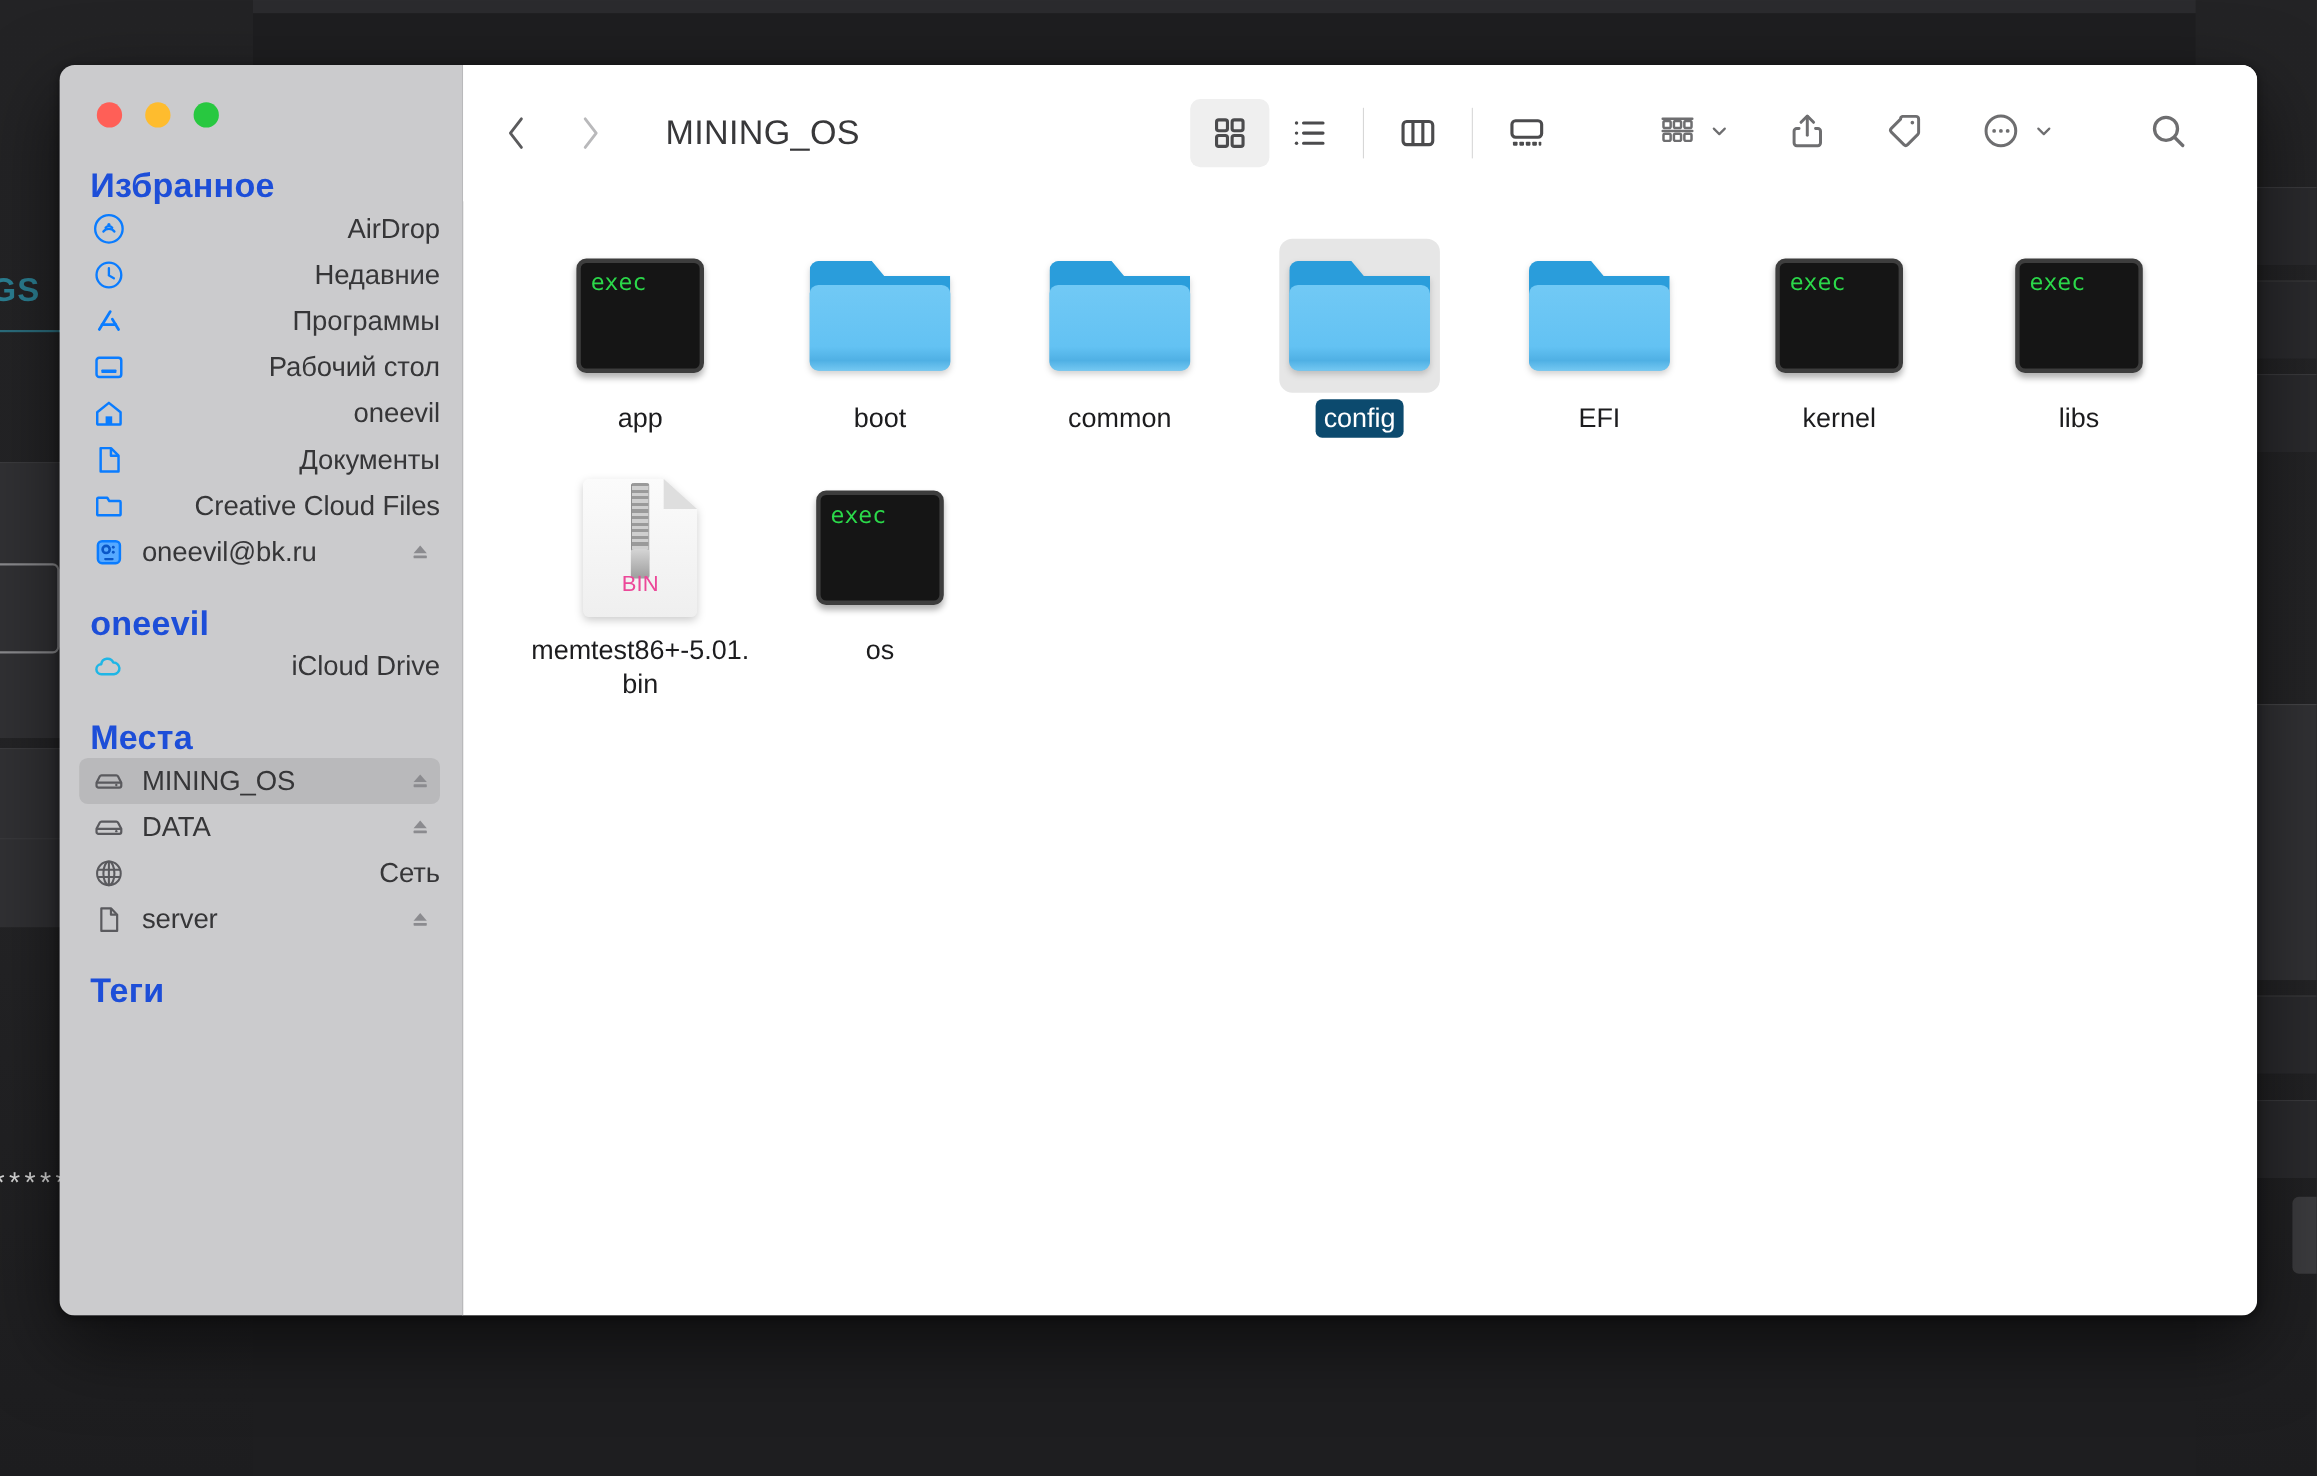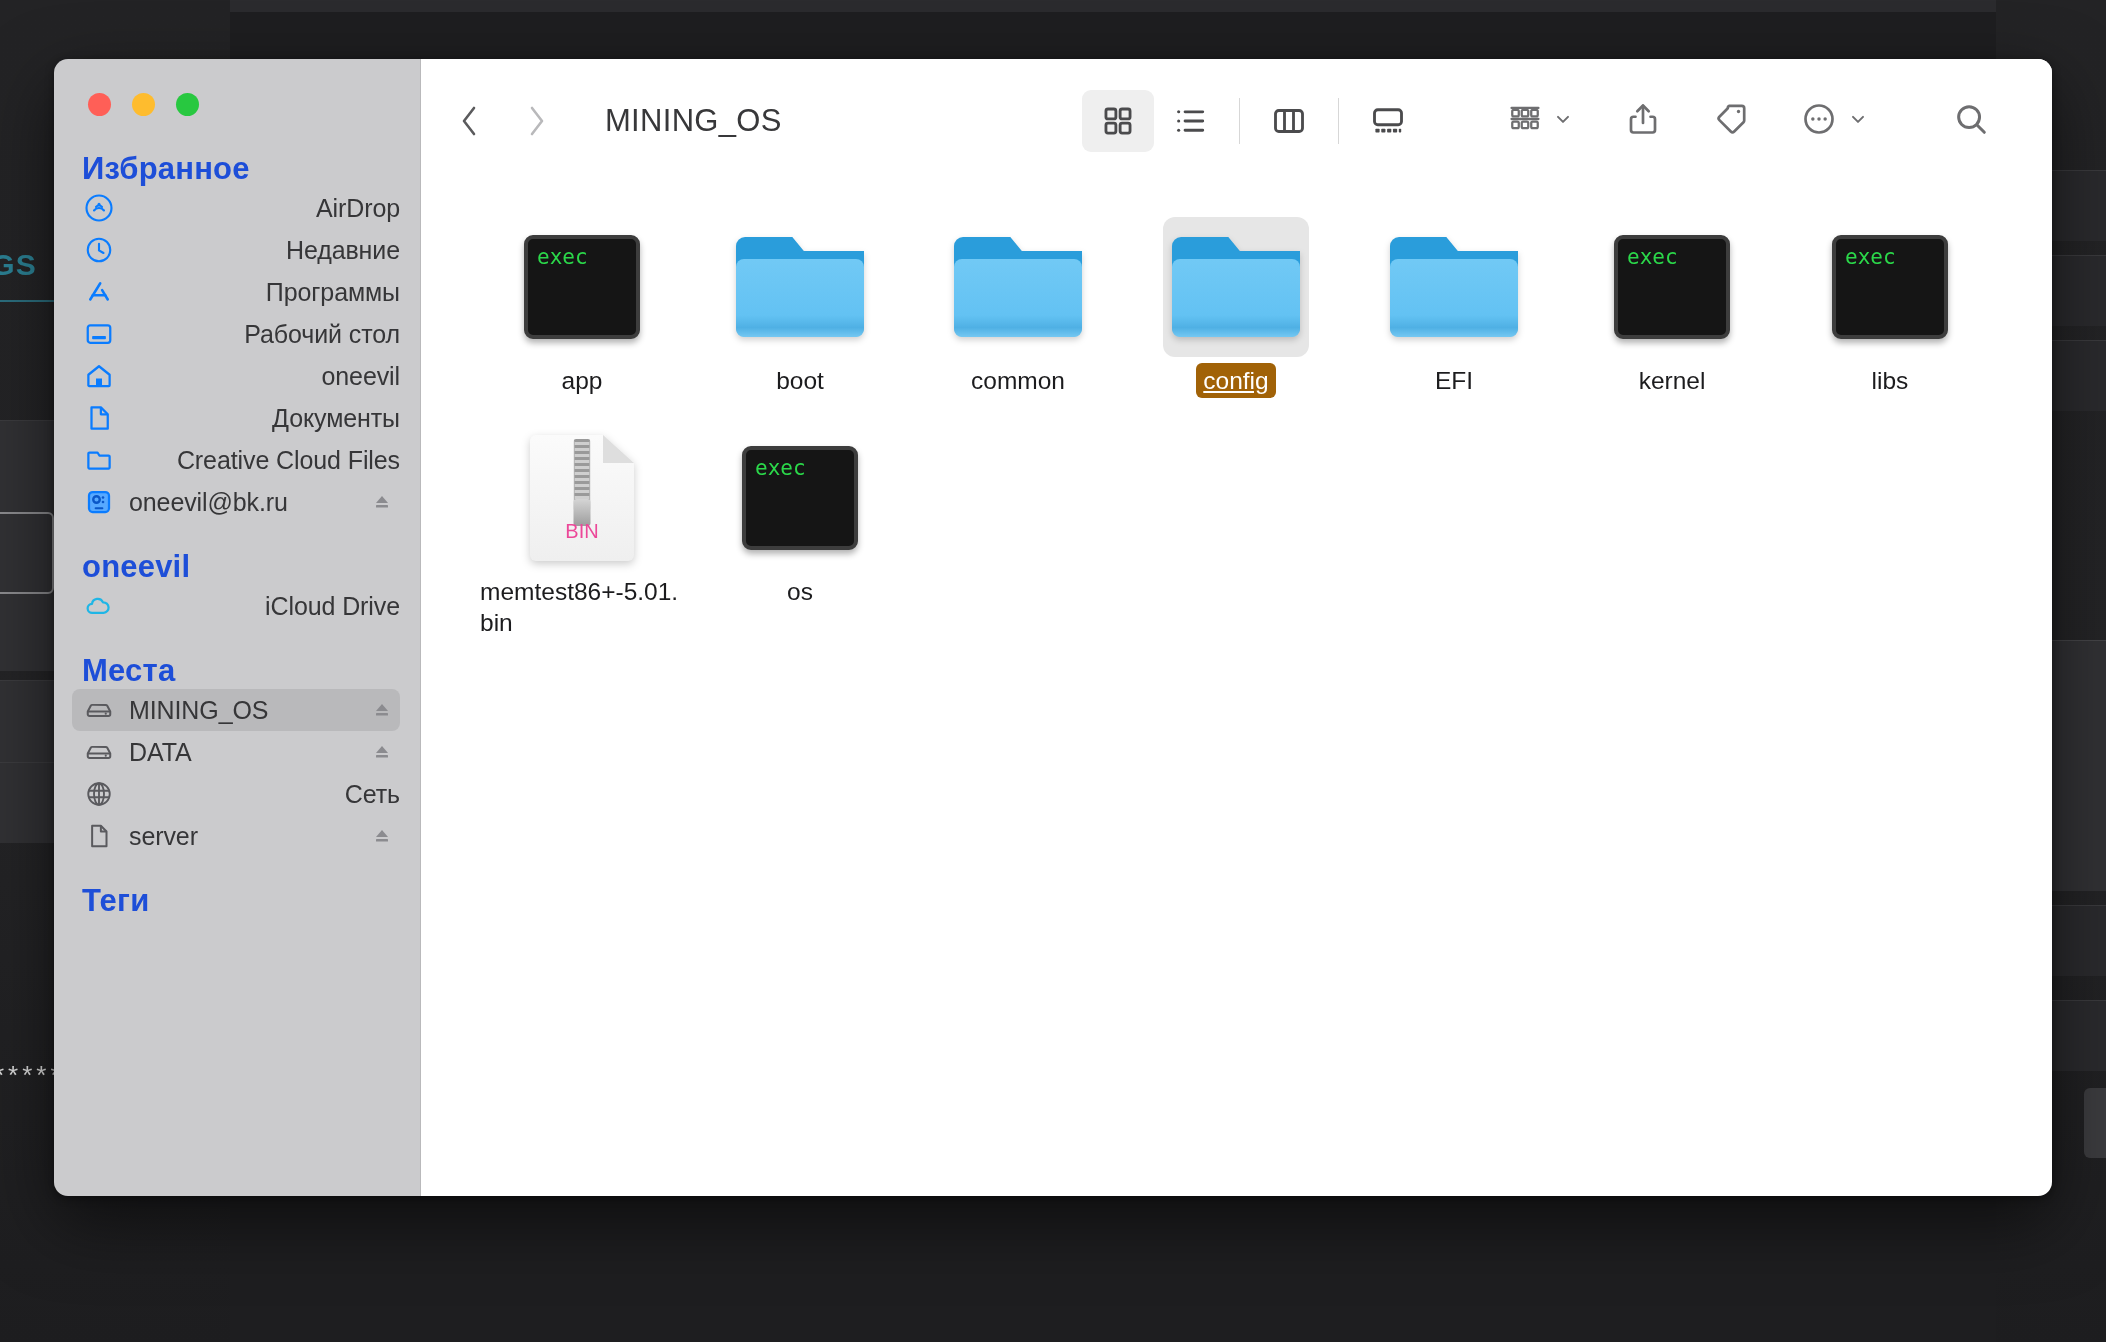--- a/index.html
+++ b/index.html
@@ -267,31 +267,30 @@
     display: flex;
     align-items: center;
     justify-content: center;
     position: relative;
   }
   .file-item.selected .icon-holder { background: #e6e6e6; }
   .file-label {
     margin-top: 6px;
     font-size: 24.5px;
     color: #1c1c1e;
-    text-align: left;
+    text-align: center;
     line-height: 31px;
     max-width: 206px;
     word-break: break-word;
     padding: 2px 7px;
     border-radius: 6px;
   }
   .file-item.selected .file-label {
-    background: #a16207;
+    background: #0c4a6e;
     color: #ffffff;
-    text-decoration: underline;
   }
 
   
   .folder {
     width: 128px;
     height: 100px;
     position: relative;
     filter: drop-shadow(0 3px 3px rgba(0,0,0,0.18));
   }
   .folder .back {

